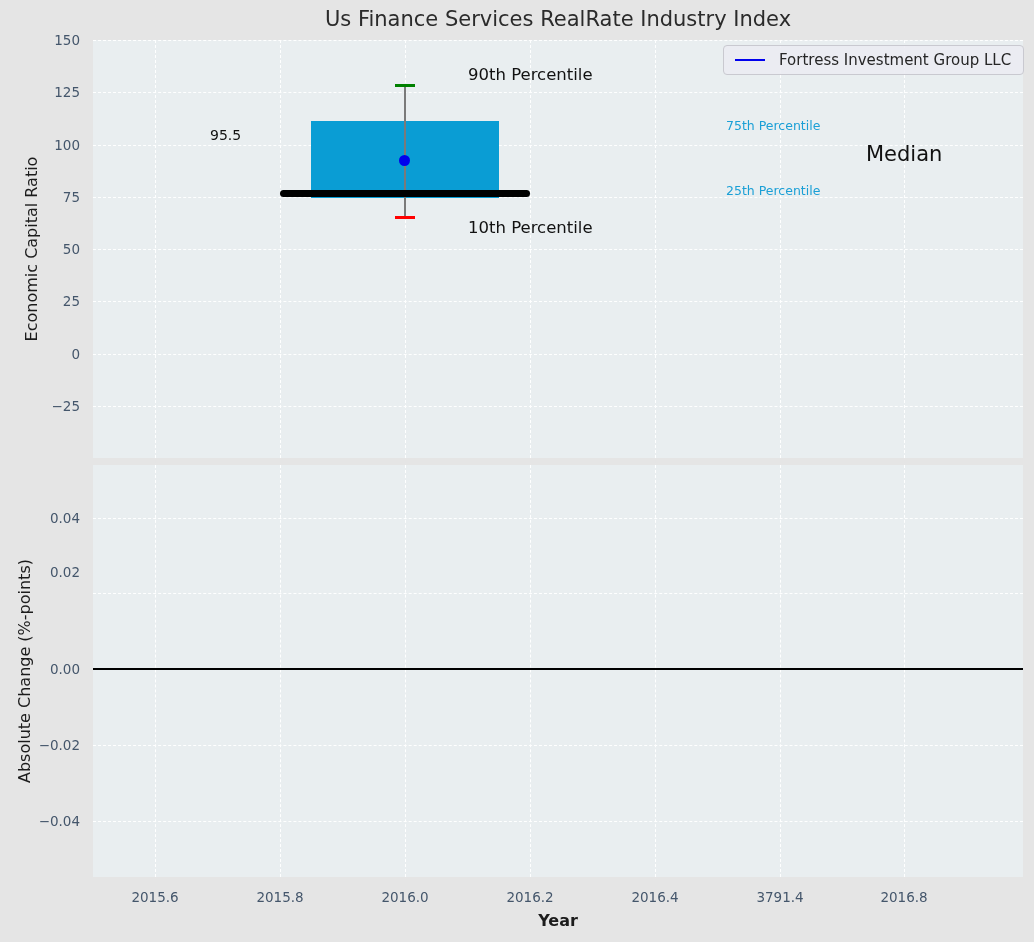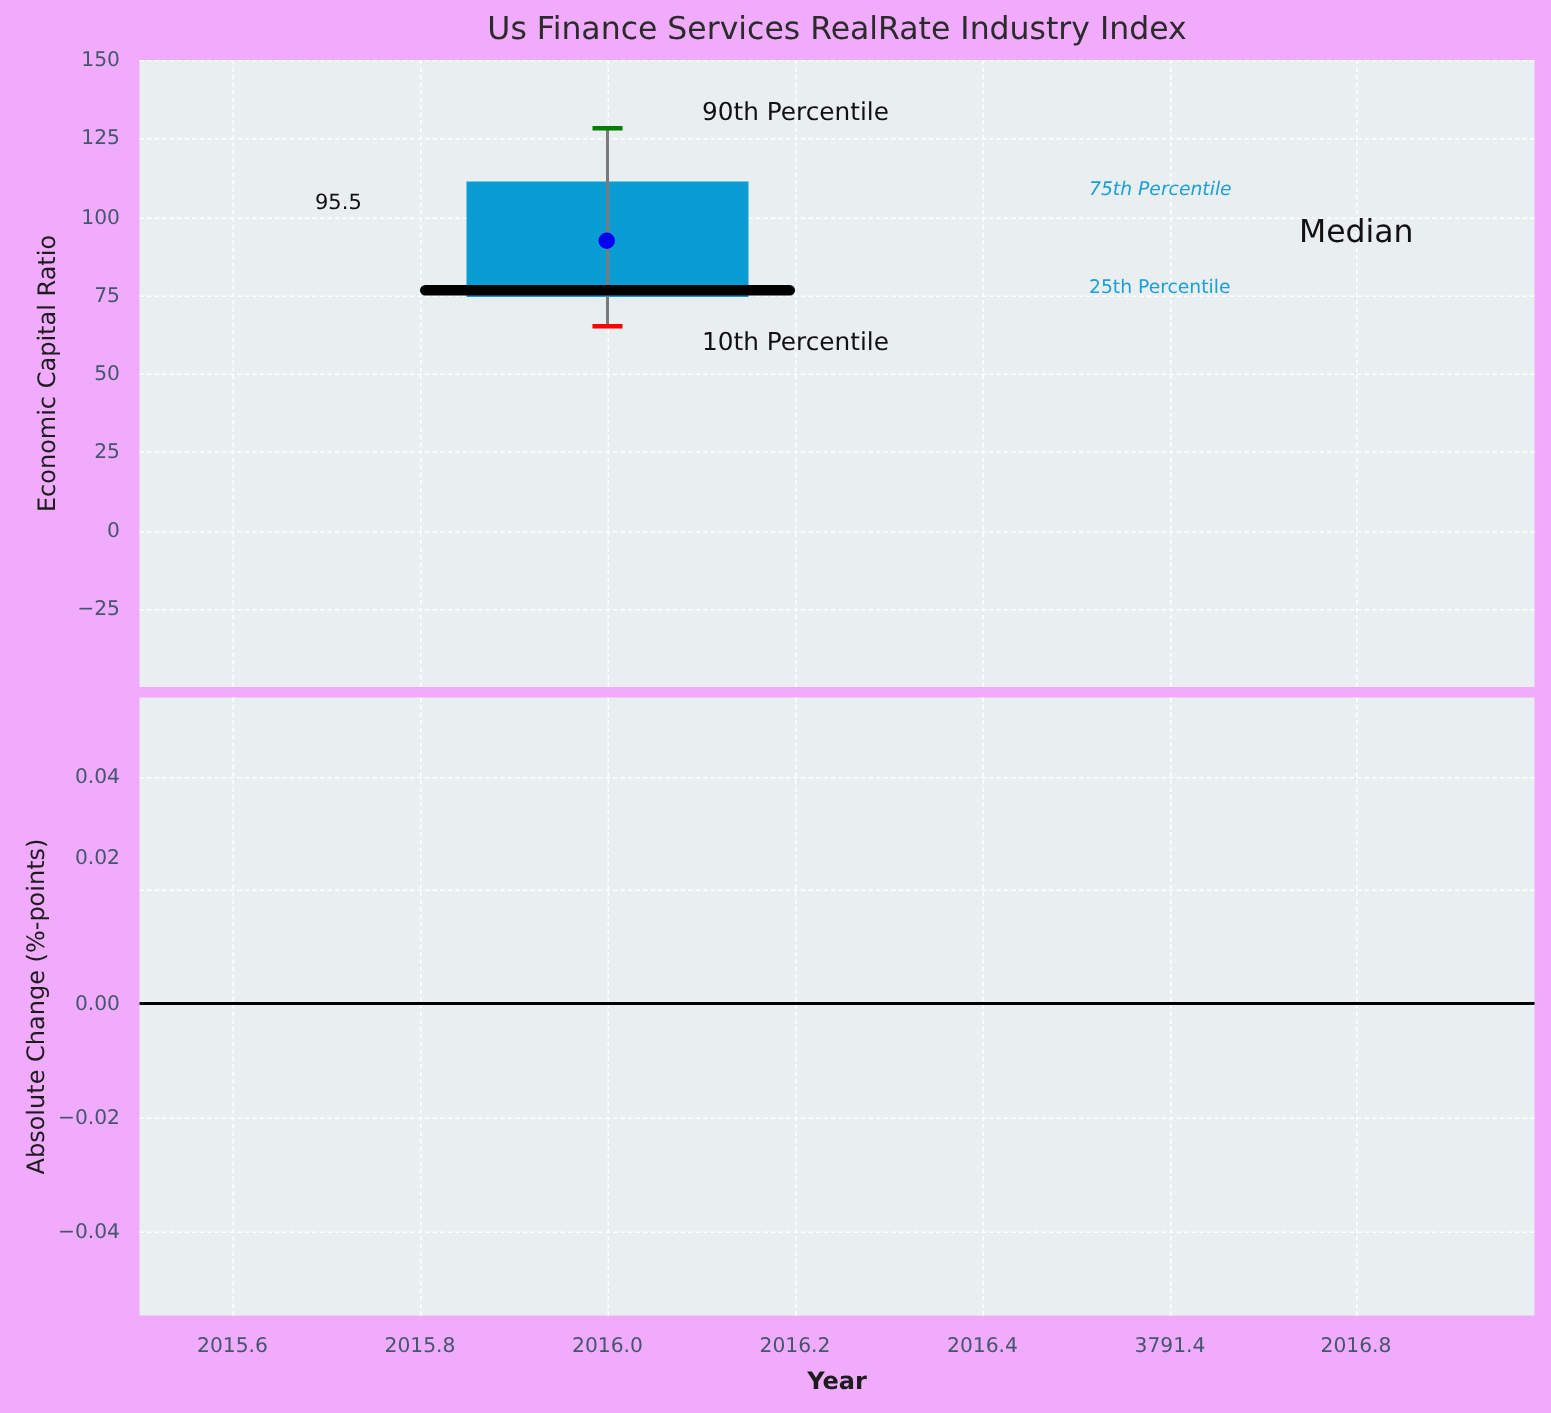--- a/index.html
+++ b/index.html
@@ -1,17 +1,17 @@
 <!DOCTYPE html>
 <html><head>
 <meta charset="utf-8">
 <style>
   html,body{margin:0;padding:0;background:#ffffff;}
   .figure{
-    position:relative;width:1034px;height:942px;background:#f0abfc;
+    position:relative;width:1034px;height:942px;background:#e5e5e5;
     font-family:"DejaVu Sans","Liberation Sans",sans-serif;overflow:hidden;
   }
   .title{
     position:absolute;left:558px;top:7px;transform:translateX(-50%);
     font-size:21px;color:#2b2b2b;white-space:nowrap;
   }
   .axes{position:absolute;background:#e9eef0;}
   .axes-top{left:93px;top:40px;width:930px;height:418px;}
   .axes-bottom{left:93px;top:465px;width:930px;height:412px;}
   .grid-h{position:absolute;left:0;right:0;height:0;border-top:1.2px dashed rgba(255,255,255,0.95);z-index:1;}
@@ -22,21 +22,21 @@
   .whisker{position:absolute;left:311px;top:46px;width:1.6px;height:132px;background:#7a7a7a;z-index:3;}
   .cap{position:absolute;width:20px;height:3px;z-index:3;}
   .cap-green{left:302px;top:44px;background:#008000;}
   .cap-red{left:302px;top:176px;background:#ff0000;}
   .median-line{position:absolute;left:187px;top:150px;width:250px;height:7px;background:#000;border-radius:3.5px;z-index:4;}
   .dot{position:absolute;left:306px;top:115px;width:11px;height:11px;border-radius:50%;background:#0000ee;z-index:5;}
 
   .ann{position:absolute;white-space:nowrap;z-index:6;color:#111;}
   .ann-p90{left:375px;top:25px;font-size:16.5px;}
   .ann-p10{left:375px;top:178px;font-size:16.5px;}
-  .ann-p75{left:633px;top:78px;font-size:12.5px;color:#1a9fd6;font-style:italic;}
+  .ann-p75{left:633px;top:78px;font-size:12.5px;color:#1a9fd6;}
   .ann-p25{left:633px;top:143px;font-size:12.5px;color:#1a9fd6;}
   .ann-median{left:773px;top:102px;font-size:21px;}
   .ann-medval{left:117px;top:87px;font-size:14px;}
 
   .legend{
     position:absolute;left:630px;top:5px;z-index:7;
     display:inline-flex;align-items:center;
     background:rgba(235,235,242,0.85);border:1px solid #c9c9d0;border-radius:4px;
     padding:5px 12px 5px 11px;
   }
@@ -94,20 +94,24 @@
     <div class="median-line"></div>
     <div class="dot"></div>
 
     <span class="ann ann-p90">90th Percentile</span>
     <span class="ann ann-p10">10th Percentile</span>
     <span class="ann ann-p75">75th Percentile</span>
     <span class="ann ann-p25">25th Percentile</span>
     <span class="ann ann-median">Median</span>
     <span class="ann ann-medval">95.5</span>
 
+    <div class="legend">
+      <span class="legend-line"></span>
+      <span class="legend-text">Fortress Investment Group LLC</span>
+    </div>
   </div>
 
   <div class="axes axes-bottom" id="axes-bottom">
       <div class="grid-v" style="left: 811.4px;"></div>
       <div class="grid-v" style="left: 686.6px;"></div>
       <div class="grid-v" style="left: 561.7px;"></div>
       <div class="grid-v" style="left: 436.9px;"></div>
       <div class="grid-v" style="left: 312.1px;"></div>
       <div class="grid-v" style="left: 187.2px;"></div>
       <div class="grid-v" style="left: 62.4px;"></div>

